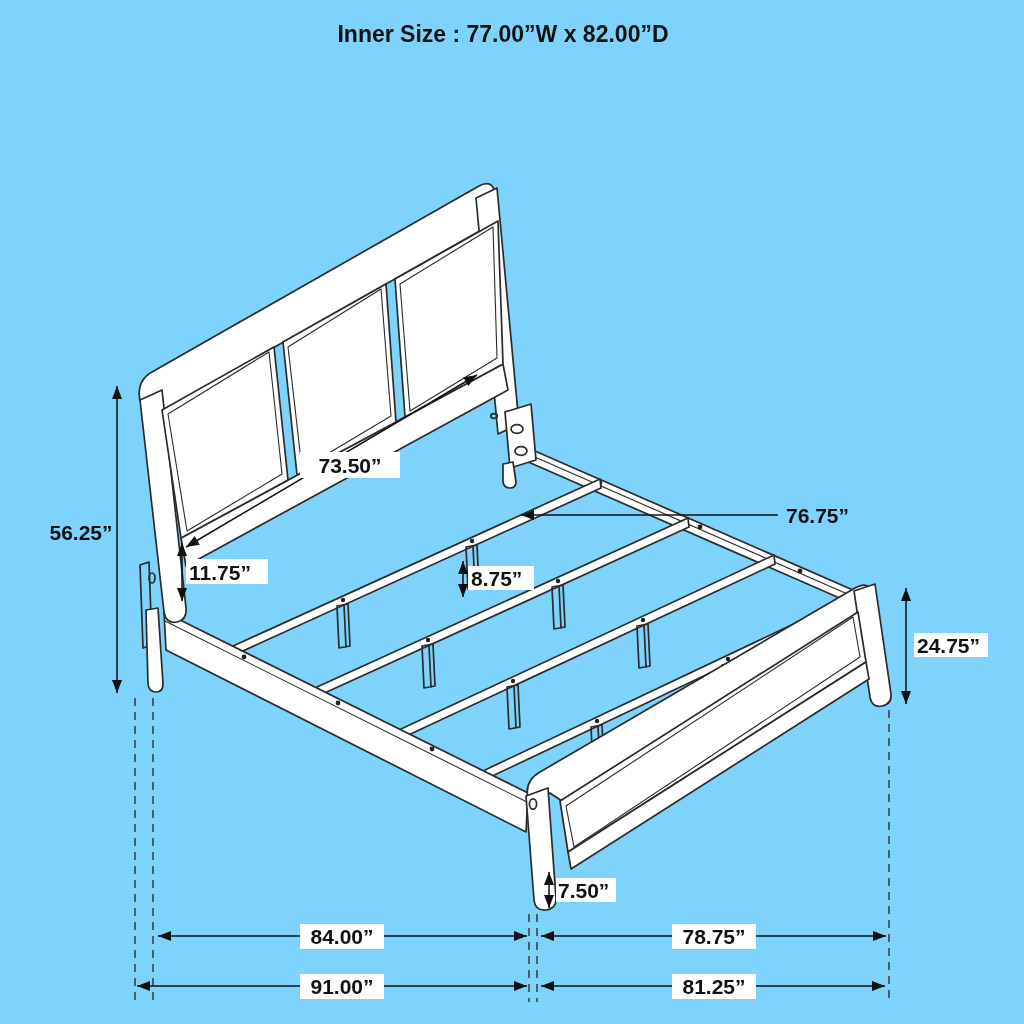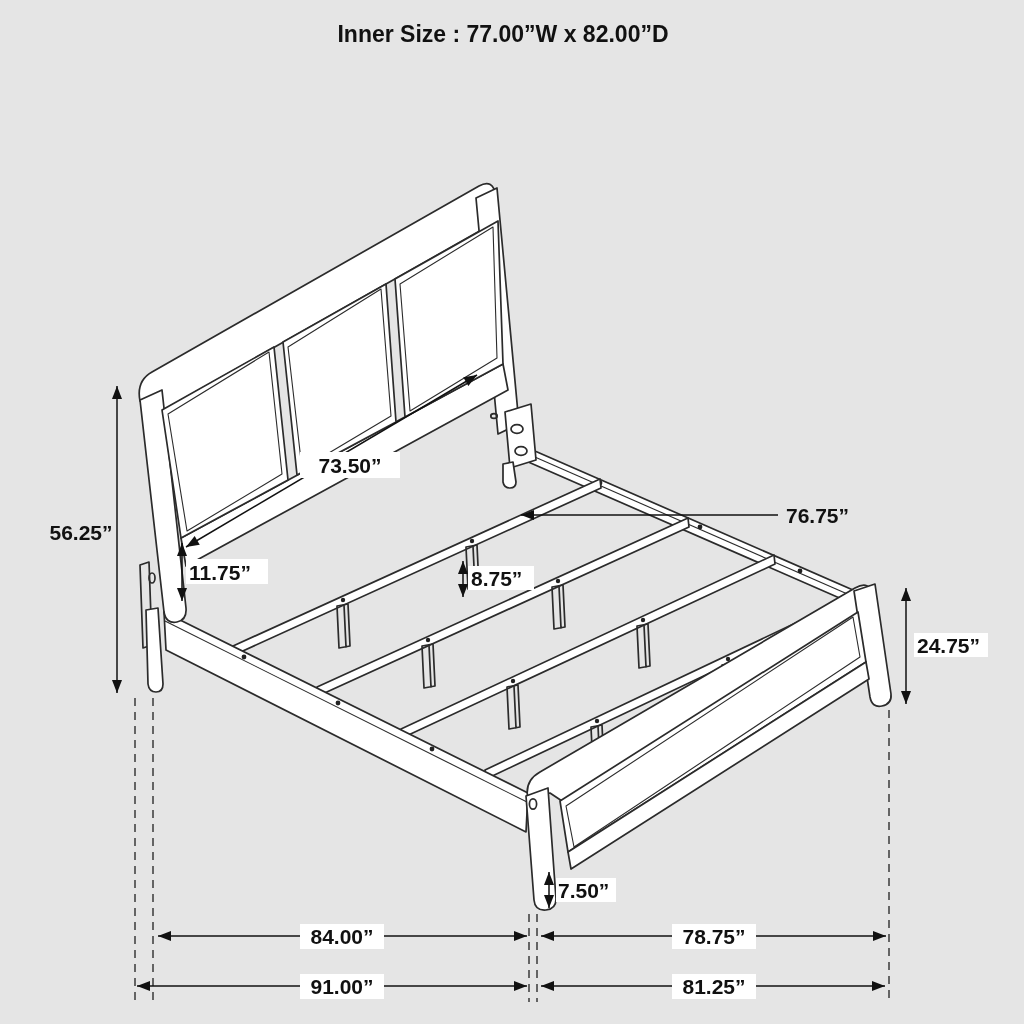--- a/index.html
+++ b/index.html
@@ -1,16 +1,16 @@
 <!DOCTYPE html>
 <html><head>
 <meta charset="utf-8">
 <style>
   html,body{margin:0;padding:0;background:#ffffff;}
-  .stage{width:1024px;height:1024px;position:relative;background:#e5e5e5;
+  .stage{width:1024px;height:1024px;position:relative;background:#7dd3fc;
          font-family:"Liberation Sans",sans-serif;overflow:hidden;}
   svg{display:block;}
   .title-text{font-family:"Liberation Sans",sans-serif;font-size:23px;font-weight:bold;fill:#111;}
   .dim-text{font-family:"Liberation Sans",sans-serif;font-size:21px;font-weight:bold;fill:#111;}
   .art{stroke:#2b2b2b;stroke-width:1.7;fill:none;stroke-linejoin:round;stroke-linecap:round;}
   .artf{stroke:#2b2b2b;stroke-width:1.7;fill:#ffffff;stroke-linejoin:round;}
   .thin{stroke:#2b2b2b;stroke-width:1.1;fill:none;stroke-linejoin:round;}
   .dim{stroke:#111;stroke-width:1.5;fill:none;}
   .ext{stroke:#3a3a3a;stroke-width:1.5;fill:none;stroke-dasharray:8 6;}
   .dot{fill:#222;stroke:none;}

